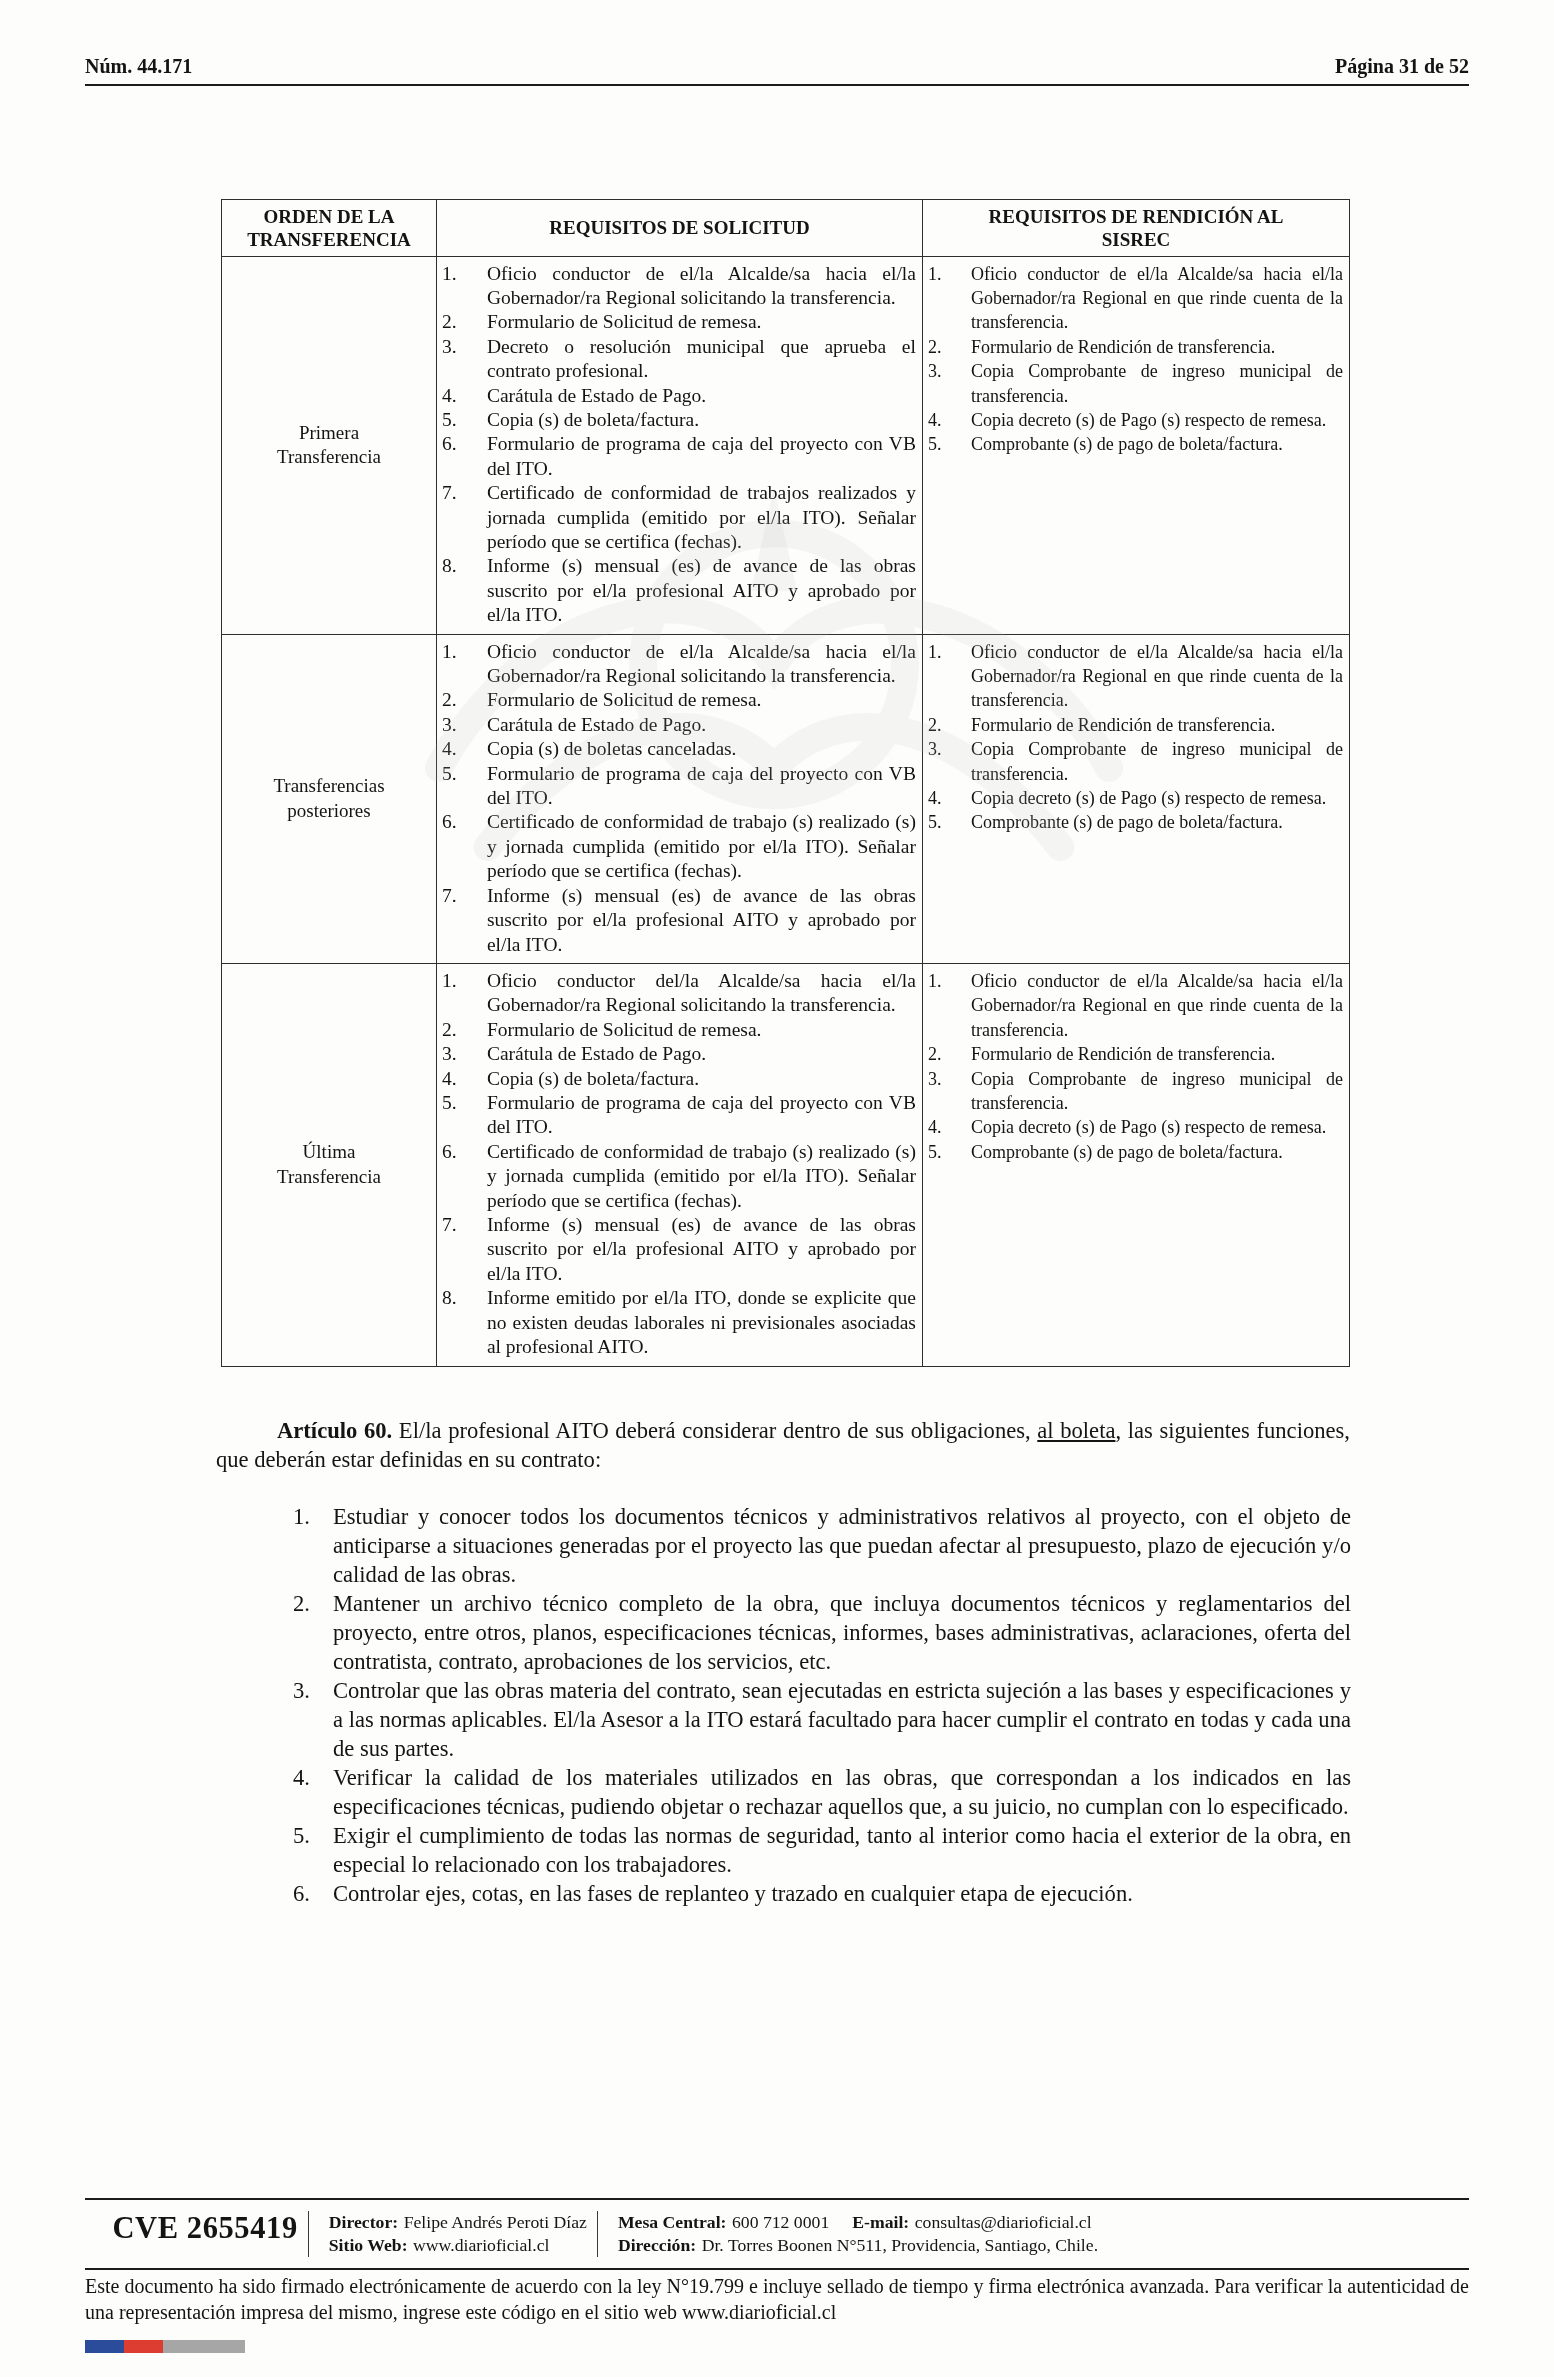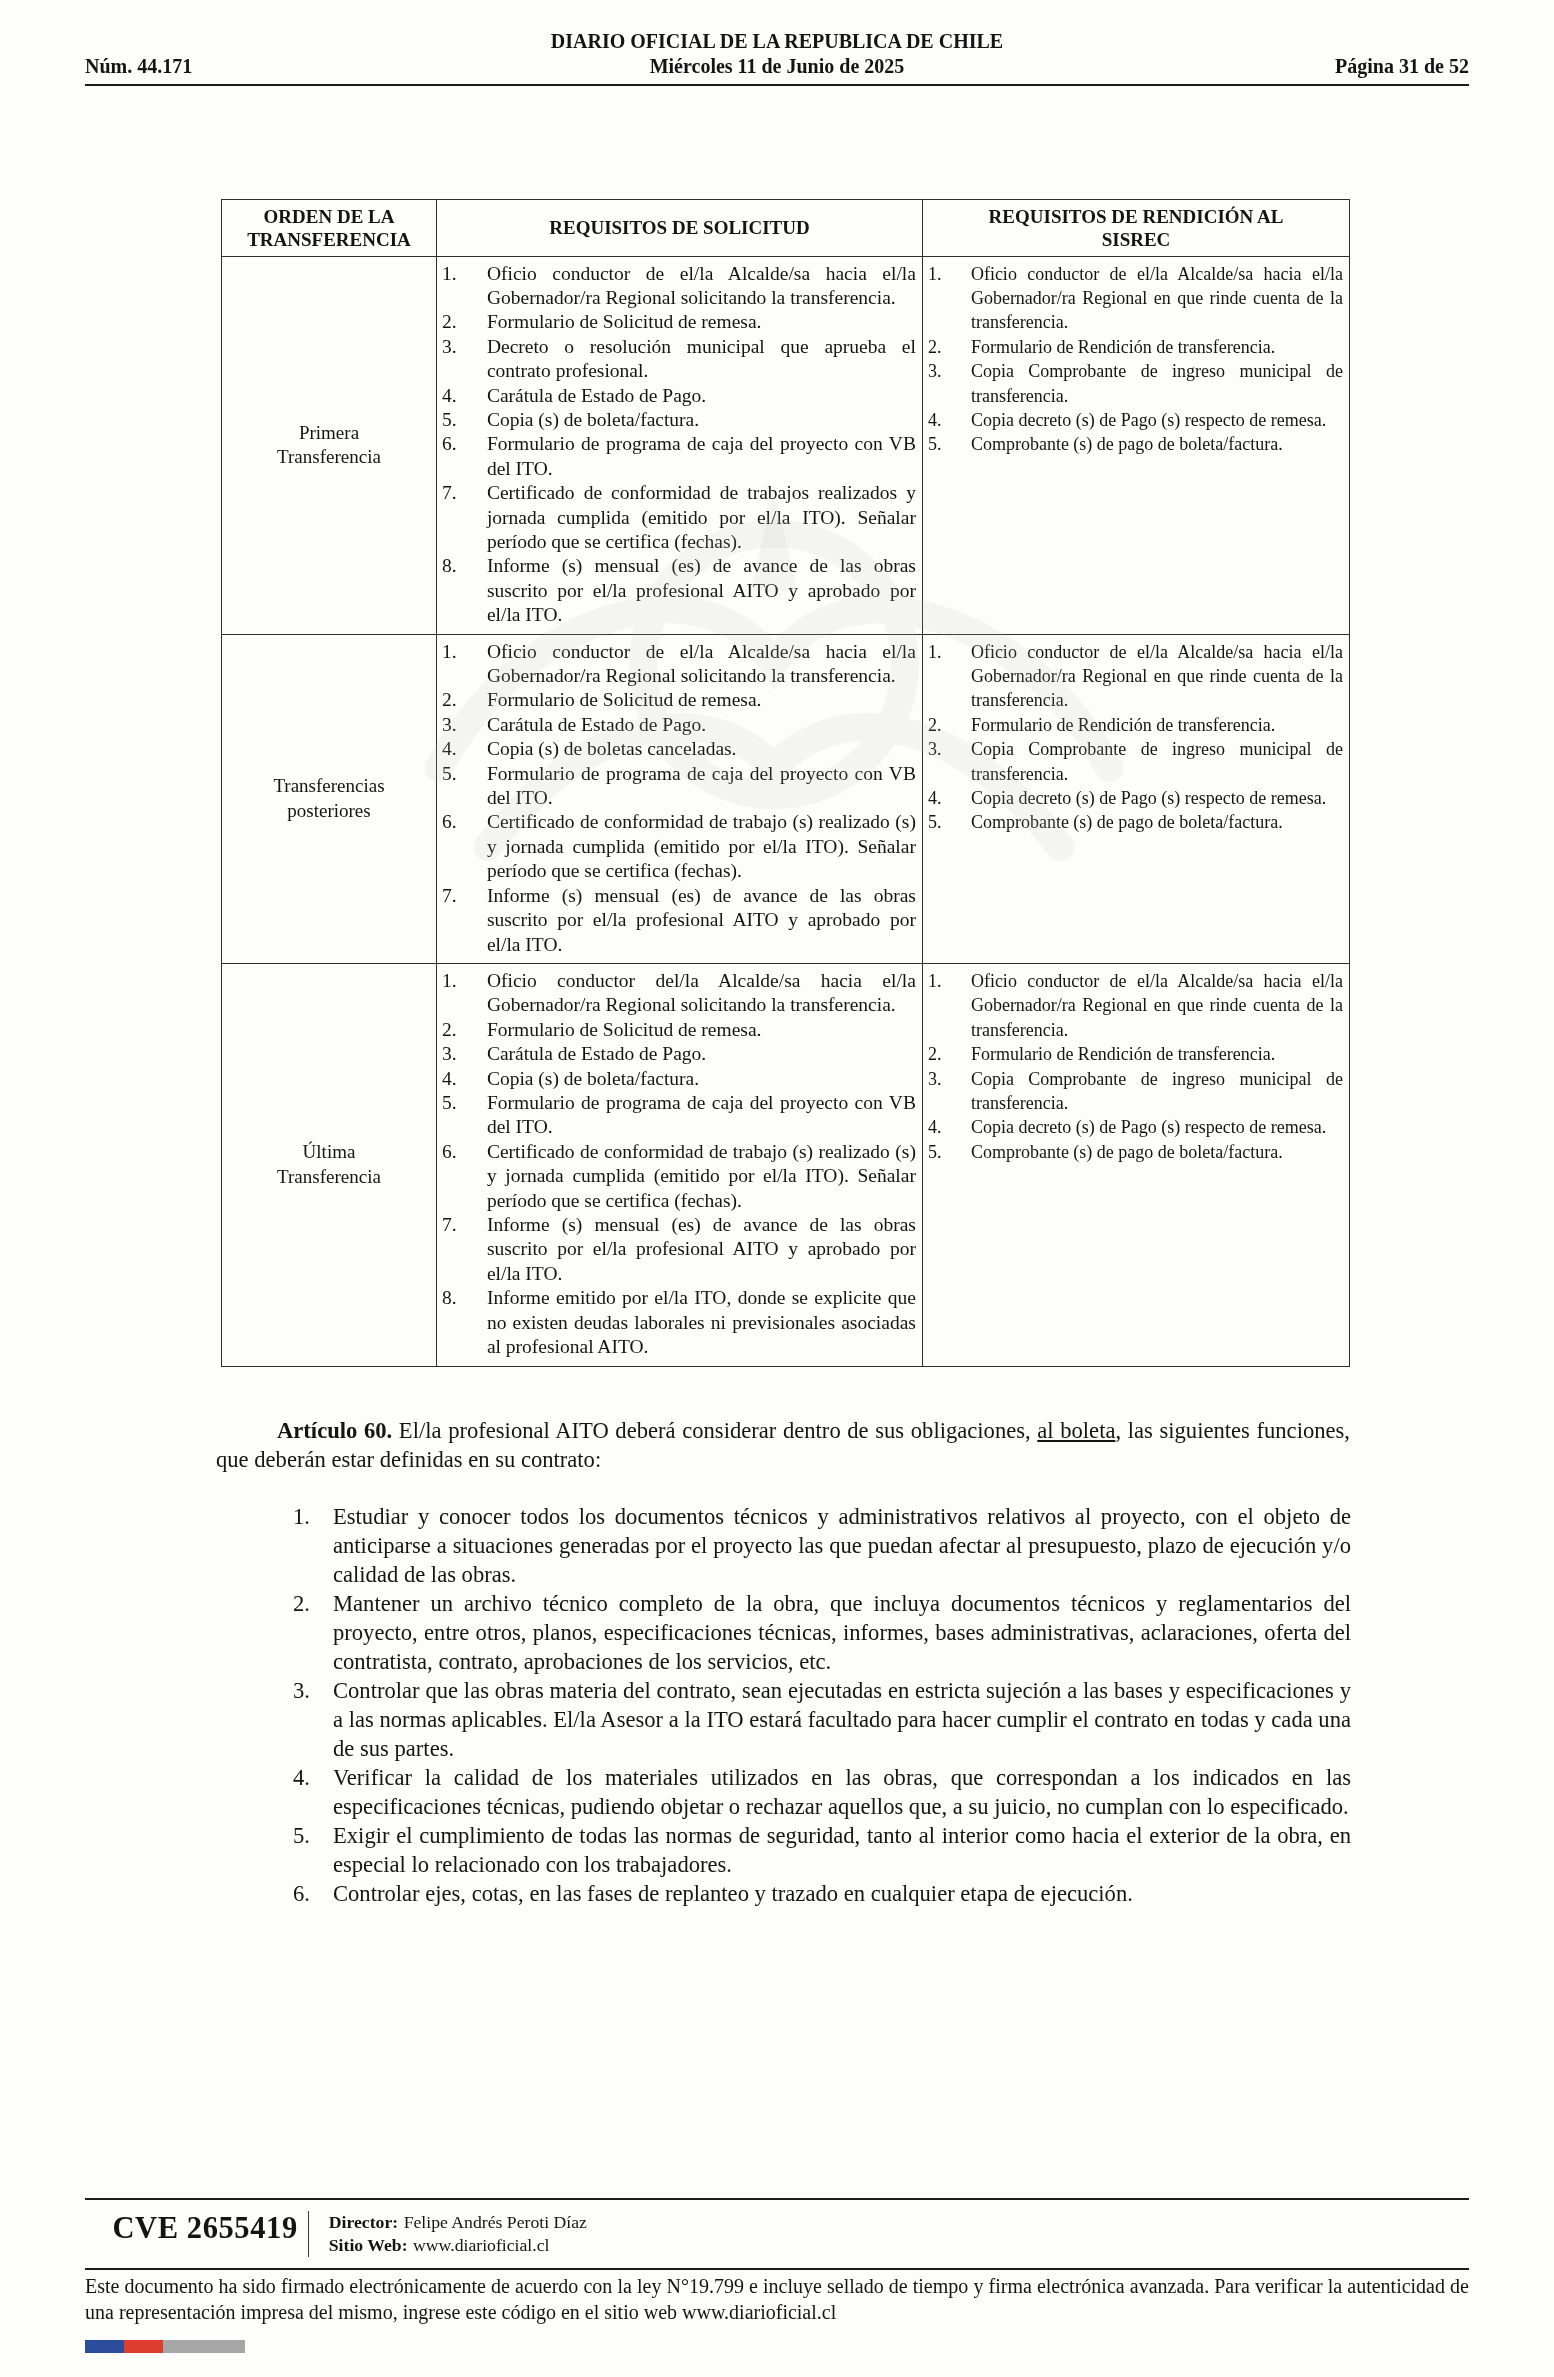--- a/index.html
+++ b/index.html
@@ -151,24 +151,20 @@
     <g fill="none" stroke="#bdbdbd" stroke-width="46" stroke-linecap="round" opacity="0.13">
       <path d="M 180 640 C 320 380 620 300 730 470 C 840 300 1140 380 1280 640"></path>
       <path d="M 260 770 C 420 560 620 520 730 640 C 840 520 1040 560 1200 770"></path>
       <circle cx="730" cy="470" r="215"></circle>
     </g>
     <path d="M 730 180 L 768 350 L 692 350 Z" fill="#bdbdbd" opacity="0.13"></path>
   </svg>
 
   <header class="masthead">
     <div class="mast-side">Núm. 44.171</div>
-    <div class="mast-center">
-      <div>DIARIO OFICIAL DE LA REPUBLICA DE CHILE</div>
-      <div>Miércoles 11 de Junio de 2025</div>
-    </div>
     <div class="mast-side">Página 31 de 52</div>
   </header>
   <div class="mast-rule"></div>
 
   <table class="req-table">
     <colgroup>
         <col class="c1">
         <col class="c2">
         <col class="c3">
       </colgroup>
@@ -405,20 +401,24 @@
       </div>
     </div>
 
   <footer class="footer">
     <div class="cve-row">
       <div class="cve">CVE 2655419</div>
       <div class="fblock">
         <div><span class="flabel">Director:</span><span>Felipe Andrés Peroti Díaz</span></div>
         <div><span class="flabel">Sitio Web:</span><span>www.diarioficial.cl</span></div>
       </div>
+      <div class="fblock">
+        <div><span class="flabel">Mesa Central:</span><span>600 712 0001</span><span class="flabel gap">E-mail:</span><span>consultas@diarioficial.cl</span></div>
+        <div><span class="flabel">Dirección:</span><span>Dr. Torres Boonen N°511, Providencia, Santiago, Chile.</span></div>
+      </div>
     </div>
     <p class="legal">Este documento ha sido firmado electrónicamente de acuerdo con la ley N°19.799 e incluye sellado de tiempo y firma electrónica avanzada. Para verificar la autenticidad de una representación impresa del mismo, ingrese este código en el sitio web www.diarioficial.cl</p>
     <div class="flag">
       <span class="f-blue" style="background: rgb(43, 75, 155);"></span>
       <span class="f-red" style="background: rgb(221, 60, 48);"></span>
       <span class="f-gray" style="background: rgb(166, 166, 166);"></span>
     </div>
   </footer>
 
 </div>

